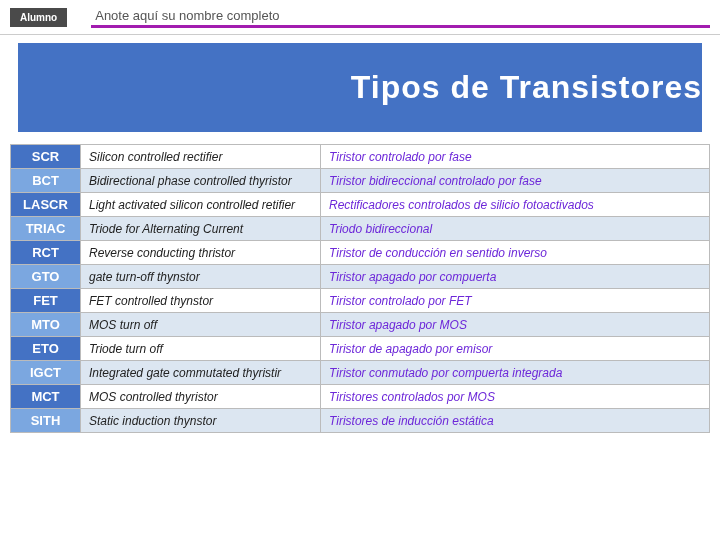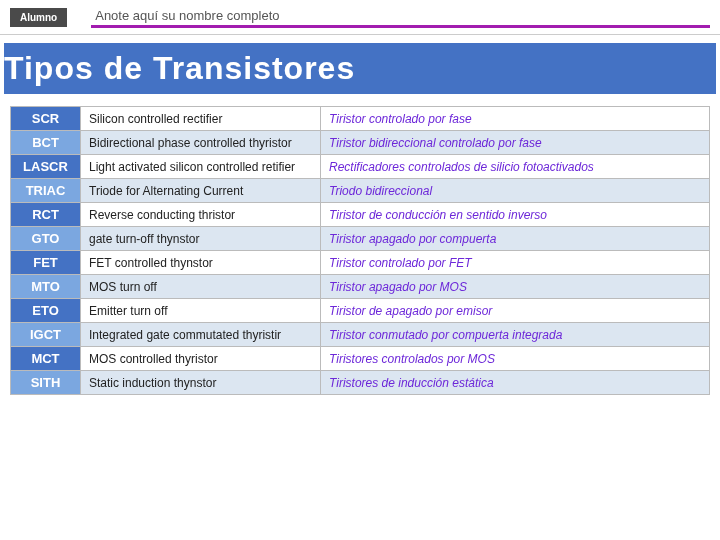--- a/index.html
+++ b/index.html
@@ -32,23 +32,23 @@
       color: #555;
       flex: 1;
       border-bottom: 3px solid #a21caf;
       padding: 2px 4px;
       margin-left: 12px;
     }
 
     
     .title-bar {
       background: #4472c4;
-      text-align: left;
-      padding: 7px 0;
-      margin: 8px 4px;
+      text-align: right;
+      padding: 26px 0;
+      margin: 8px 18px;
     }
     .title-bar h1 {
       color: #fff;
       font-size: 32px;
       font-weight: bold;
       letter-spacing: 1px;
     }
 
     
     .table-wrapper {
@@ -75,20 +75,21 @@
     }
     tbody tr:nth-child(even) td:first-child {
       background: #7ba7e0;
       color: #fff;
       font-weight: bold;
       font-size: 13px;
       text-align: center;
       width: 70px;
     }
     tbody tr td:nth-child(2) {
+      font-style: italic;
       color: #222;
       width: 240px;
     }
     tbody tr td:nth-child(3) {
       color: #6d28d9;
       font-style: italic;
     }
     tbody tr:nth-child(odd) {
       background: #fff;
     }
@@ -146,21 +147,21 @@
           <td>FET controlled thynstor</td>
           <td>Tiristor controlado por FET</td>
         </tr>
         <tr>
           <td>MTO</td>
           <td>MOS turn off</td>
           <td>Tiristor apagado por MOS</td>
         </tr>
         <tr>
           <td>ETO</td>
-          <td>Emitter turn off</td>
+          <td>Triode turn off</td>
           <td>Tiristor de apagado por emisor</td>
         </tr>
         <tr>
           <td>IGCT</td>
           <td>Integrated gate commutated thyristir</td>
           <td>Tiristor conmutado por compuerta integrada</td>
         </tr>
         <tr>
           <td>MCT</td>
           <td>MOS controlled thyristor</td>

